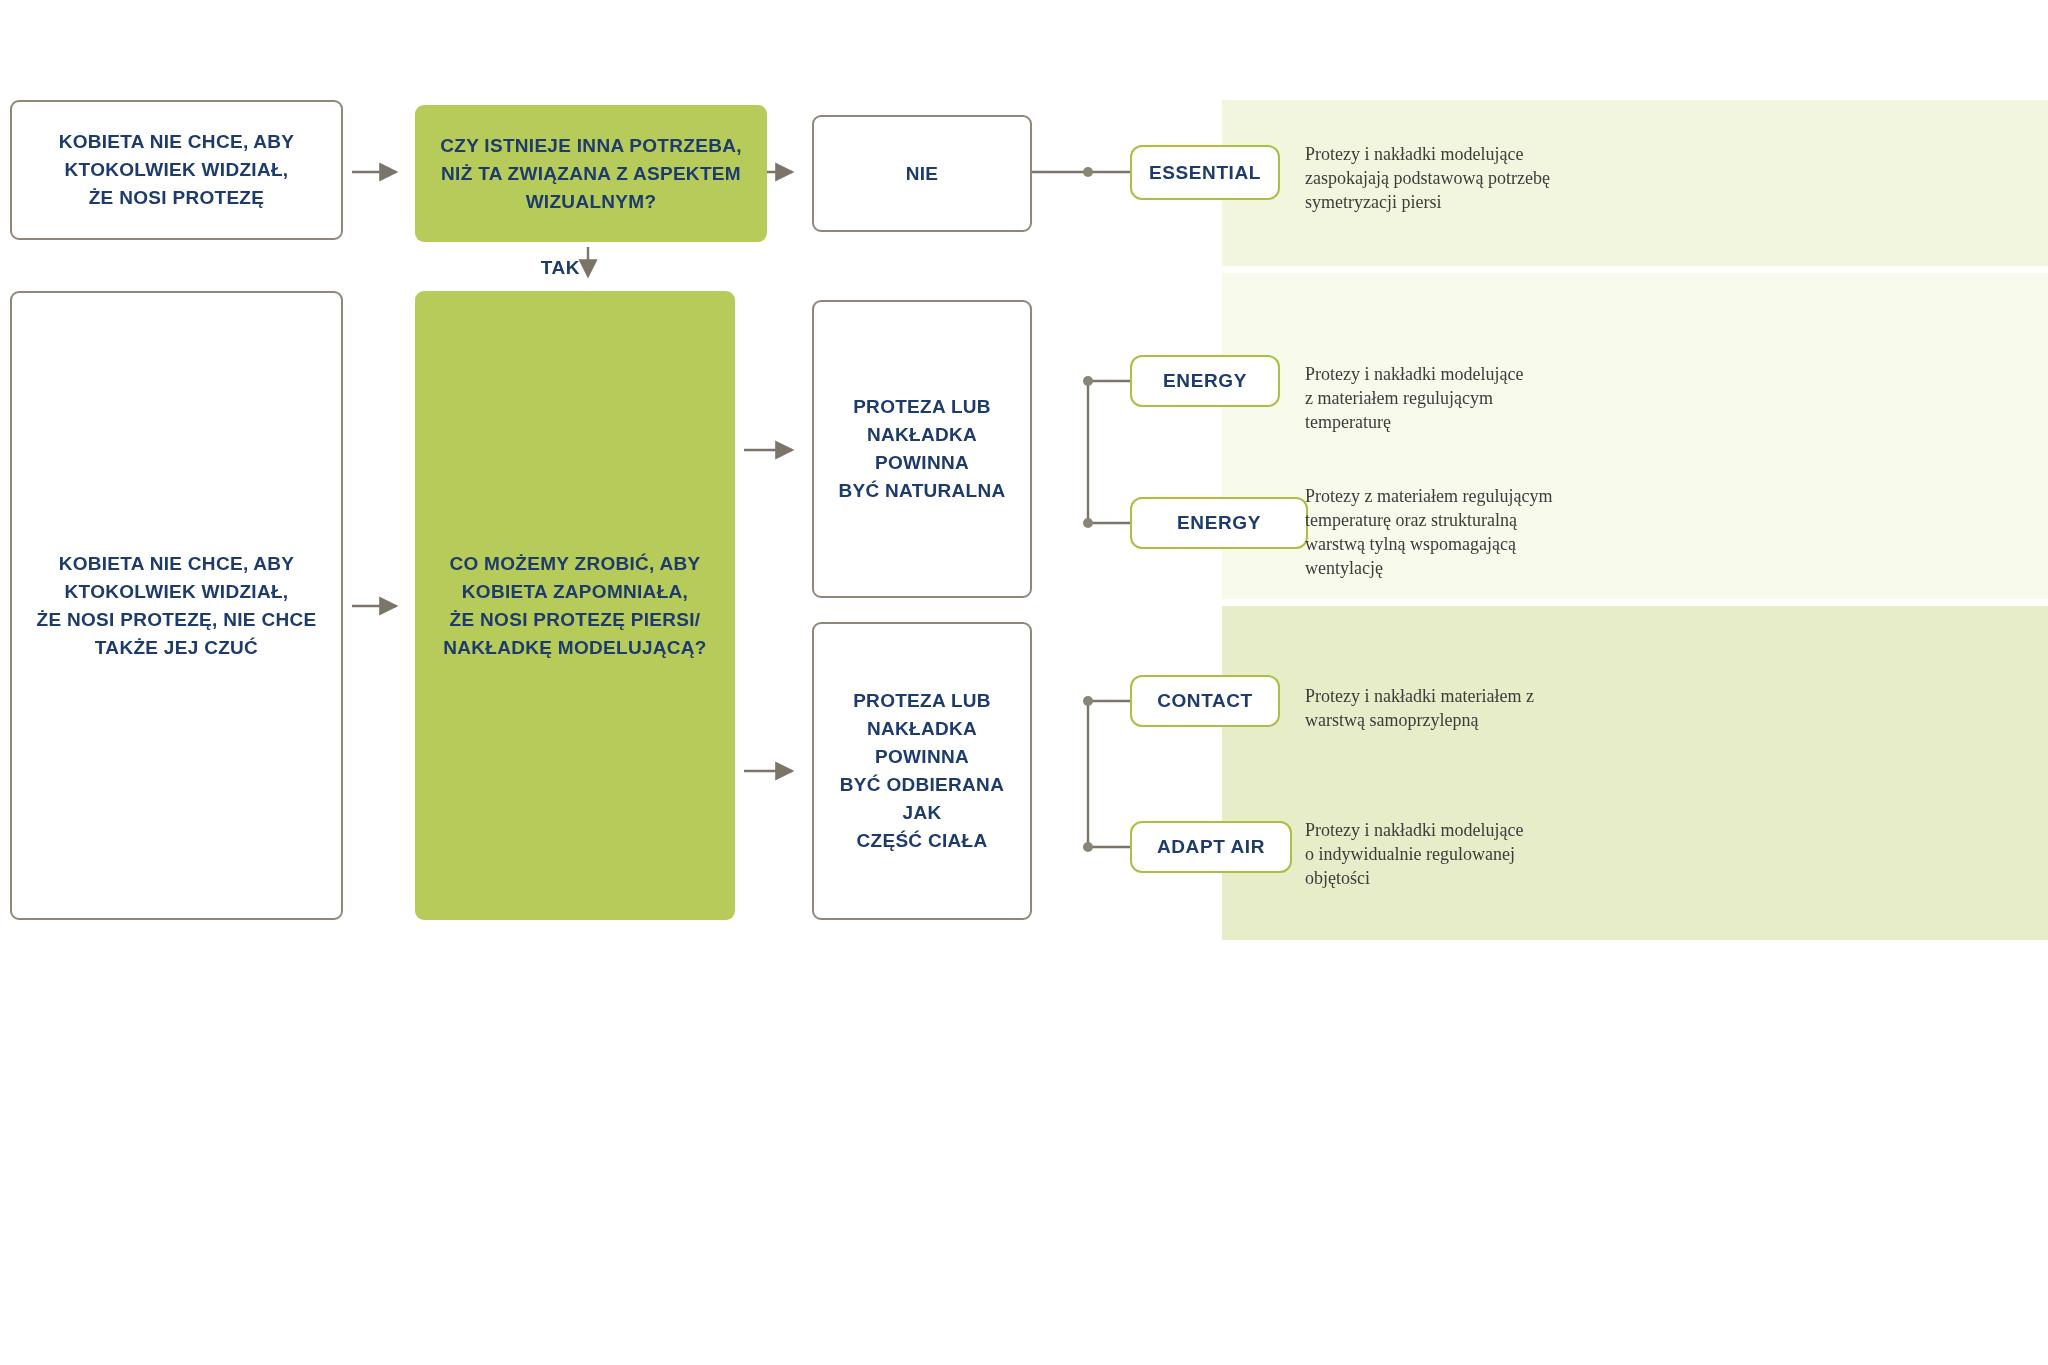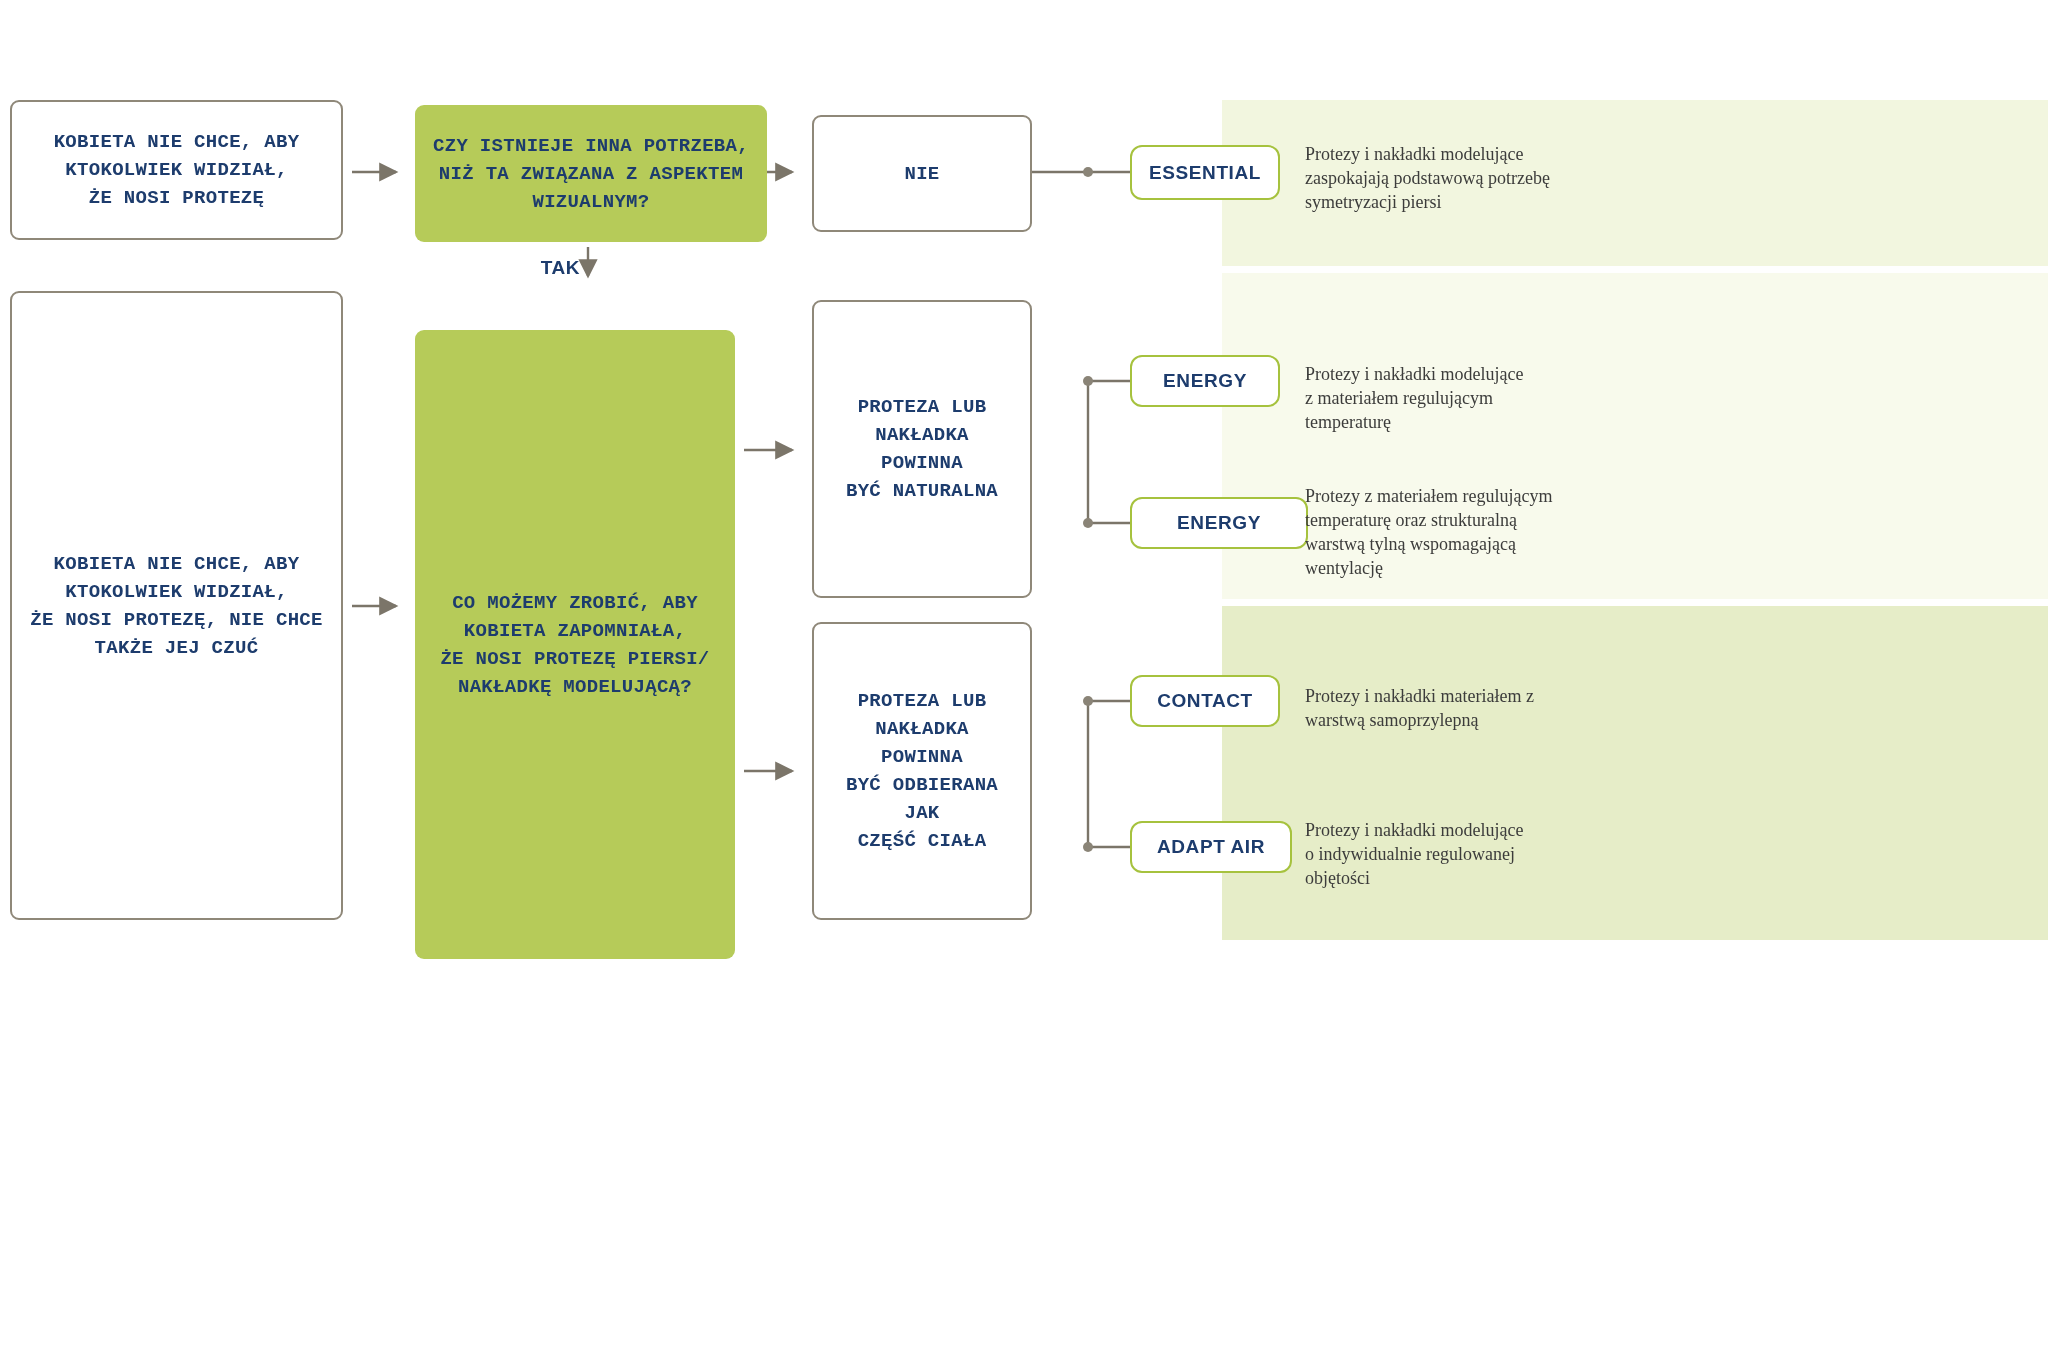--- a/index.html
+++ b/index.html
@@ -32,21 +32,20 @@
     border: 2px solid var(--box_border, #8f8879);
     border-radius: 9px;
     color: var(--navy, #1d3c6d);
     font-weight: bold;
     font-size: 19px;
     line-height: 28px;
     letter-spacing: 0.3px;
     white-space: pre-line;
     z-index: 2;
     padding: 16px;
-    font-family: Liberation Mono, monospace;
   }
   .flow-box.green {
     background: var(--green_fill, #b6cb59);
     border: none;
   }
   .product-label {
     position: absolute;
     display: flex;
     align-items: center;
     justify-content: center;
@@ -133,21 +132,21 @@
 zaspokajają podstawową potrzebę
 symetryzacji piersi</div>
 
   <div class="tak-label" style="left:520px; top:257px; width:60px; text-align:right;">TAK</div>
 
   <div class="flow-box" style="left:10px; top:291px; width:333px; height:629px;">KOBIETA NIE CHCE, ABY
 KTOKOLWIEK WIDZIAŁ,
 ŻE NOSI PROTEZĘ, NIE CHCE
 TAKŻE JEJ CZUĆ</div>
 
-  <div class="flow-box green" style="left:415px; top:291px; width:320px; height:629px;margin-top:39px;">CO MOŻEMY ZROBIĆ, ABY
+  <div class="flow-box green" style="left:415px; top:291px; width:320px; height:629px;">CO MOŻEMY ZROBIĆ, ABY
 KOBIETA ZAPOMNIAŁA,
 ŻE NOSI PROTEZĘ PIERSI/
 NAKŁADKĘ MODELUJĄCĄ?</div>
 
   <div class="flow-box" style="left:812px; top:300px; width:220px; height:298px;">PROTEZA LUB
 NAKŁADKA POWINNA
 BYĆ NATURALNA</div>
 
   <div class="product-label" style="left:1130px; top:355px; width:150px; height:52px;">ENERGY</div>
   <div class="desc" style="left:1305px; top:362px; width:310px;">Protezy i nakładki modelujące

